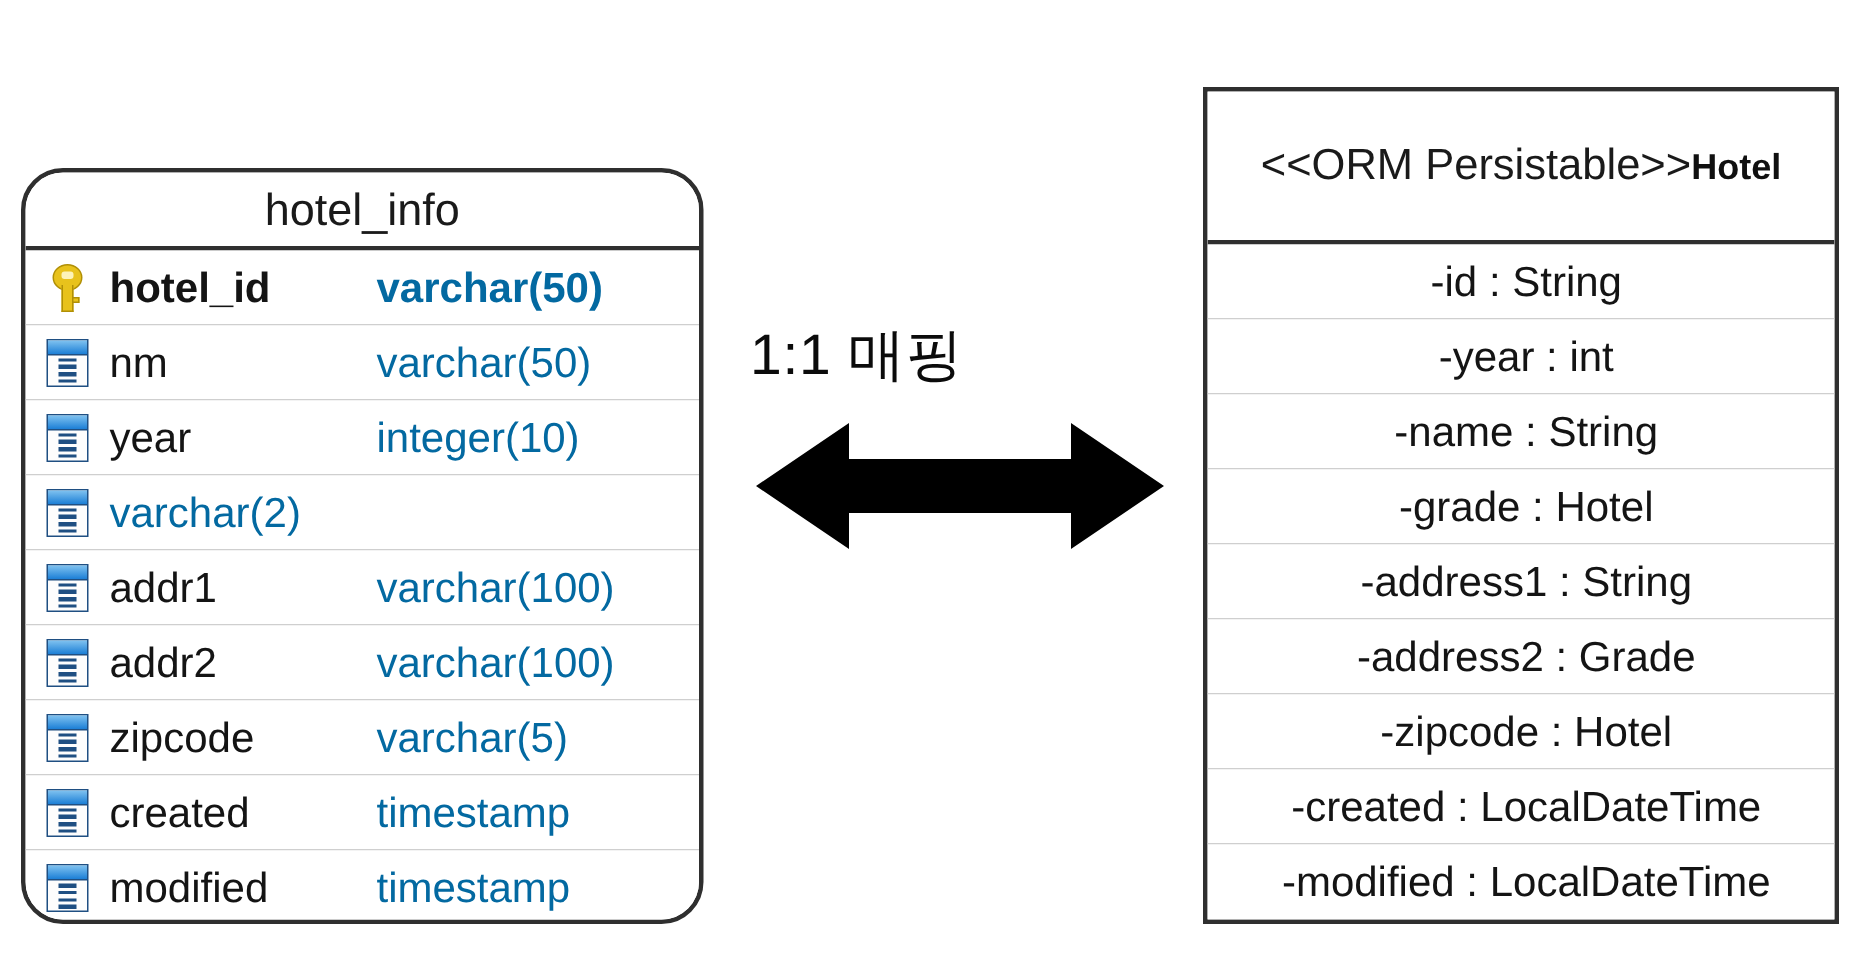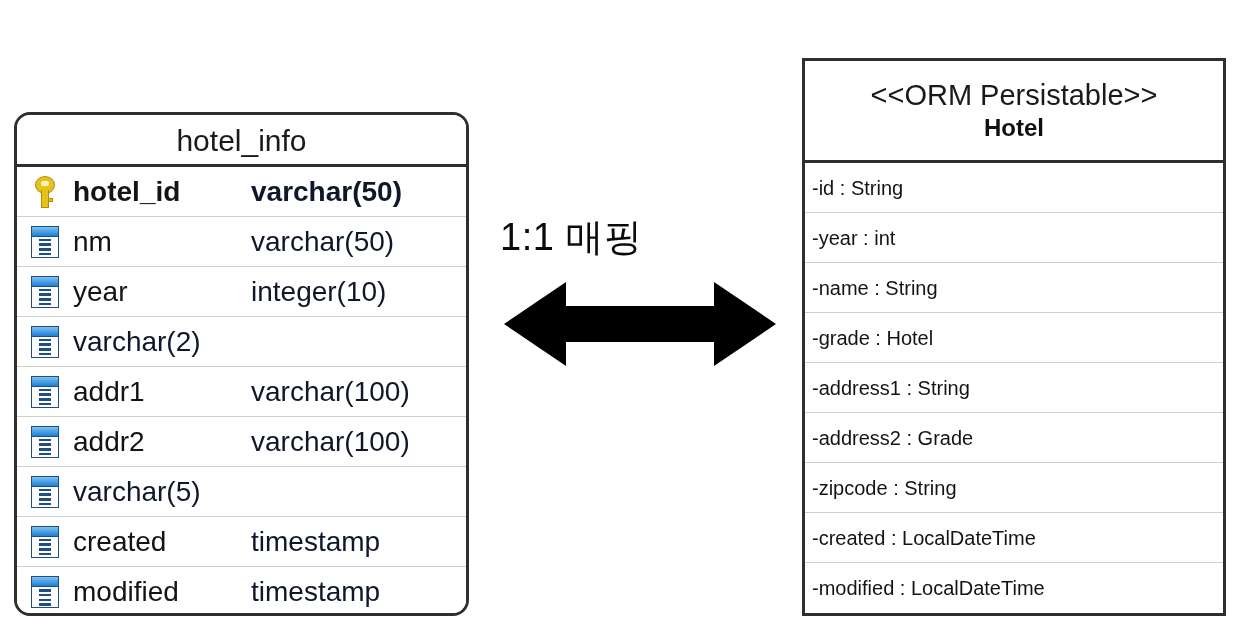--- a/index.html
+++ b/index.html
@@ -16,21 +16,21 @@
   }
 
   
   #erd-table {
     position: absolute;
     left: 14px;
     top: 112px;
     width: 455px;
     height: 504px;
     border: 3px solid #2f2f2f;
-    border-radius: 16px;
+    border-radius: 28px;
     background: #ffffff;
     box-sizing: border-box;
     overflow: hidden;
   }
   #erd-title {
     height: 52px;
     line-height: 52px;
     text-align: center;
     font-size: 30px;
     color: #1a1a1a;
@@ -61,21 +61,21 @@
   }
   .erd-col-name {
     flex: 0 0 178px;
     font-size: 28px;
     color: #141414;
     white-space: nowrap;
   }
   .erd-col-type {
     flex: 1;
     font-size: 28px;
-    color: #0f172a;
+    color: #0369a1;
     white-space: nowrap;
   }
   .erd-row.pk .erd-col-name,
   .erd-row.pk .erd-col-type {
     font-weight: bold;
   }
 
   
   .key-icon {
     width: 20px;
@@ -191,21 +191,21 @@
     border: 3px solid #2f2f2f;
     background: #ffffff;
     box-sizing: border-box;
     overflow: hidden;
   }
   #uml-header {
     height: 102px;
     border-bottom: 3px solid #2f2f2f;
     box-sizing: border-box;
     display: flex;
-    flex-direction: column;
+    flex-direction: row;
     align-items: center;
     justify-content: center;
     background: #ffffff;
   }
   #uml-stereotype {
     font-size: 29px;
     color: #1a1a1a;
     line-height: 1.15;
     white-space: nowrap;
   }
@@ -214,26 +214,27 @@
     font-weight: bold;
     color: #101010;
     line-height: 1.15;
     margin-top: 2px;
     white-space: nowrap;
   }
   .uml-attr {
     height: 50px;
     line-height: 50px;
     padding-left: 7px;
-    font-size: 20px;
+    font-size: 28px;
     color: #141414;
     border-bottom: 1px solid #cfcfcf;
     box-sizing: border-box;
     white-space: nowrap;
     background: #ffffff;
+    text-align: center;
   }
   .uml-attr:last-child {
     border-bottom: none;
   }
 </style>
 </head>
 <body>
 
 <div id="erd-table">
   <div id="erd-title">hotel_info</div>
@@ -329,20 +330,21 @@
           <span class="col-icon">
             <span class="col-icon-top"></span>
             <span class="col-icon-dots">
               <i></i>
               <i></i>
               <i></i>
               <i></i>
             </span>
           </span>
         </div>
+        <div class="erd-col-name">zipcode</div>
         <div class="erd-col-type">varchar(5)</div>
       </div>
       <div class="erd-row">
         <div class="erd-icon-cell">
           <span class="col-icon">
             <span class="col-icon-top"></span>
             <span class="col-icon-dots">
               <i></i>
               <i></i>
               <i></i>
@@ -383,17 +385,17 @@
     <div id="uml-stereotype">&lt;&lt;ORM Persistable&gt;&gt;</div>
     <div id="uml-classname">Hotel</div>
   </div>
   <div id="uml-attrs">
       <div class="uml-attr">-id : String</div>
       <div class="uml-attr">-year : int</div>
       <div class="uml-attr">-name : String</div>
       <div class="uml-attr">-grade : Hotel</div>
       <div class="uml-attr">-address1 : String</div>
       <div class="uml-attr">-address2 : Grade</div>
-      <div class="uml-attr">-zipcode : String</div>
+      <div class="uml-attr">-zipcode : Hotel</div>
       <div class="uml-attr">-created : LocalDateTime</div>
       <div class="uml-attr">-modified : LocalDateTime</div>
     </div>
 </div>
 
 </body></html>

